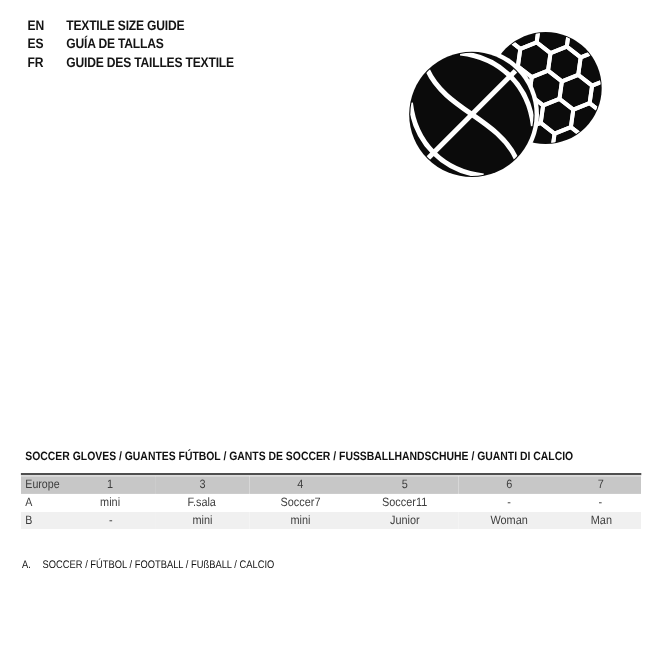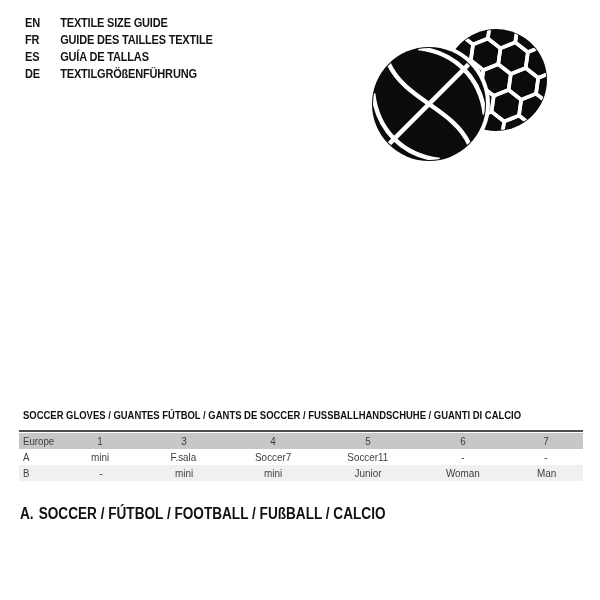--- a/index.html
+++ b/index.html
@@ -25,41 +25,38 @@
   .size-table-wrap{position:absolute;left:19px;top:430px;width:564px;border-top:2px solid #4f4f4f;padding-top:1px;}
   table.size-table{width:100%;border-collapse:collapse;table-layout:fixed;font-size:11px;color:#3e3e3e;}
   table.size-table th,table.size-table td{height:16px;line-height:16px;padding:0;text-align:center;font-weight:normal;overflow:hidden;}
   table.size-table .lbl{text-align:left;padding-left:4px;}
   tr.hdr{background:#c7c7c7;}
   tr.row-a{background:#ffffff;}
   tr.row-b{background:#f0f0f0;}
 
   
   .legend{position:absolute;left:20px;top:505px;}
-  .legend-row{height:18px;line-height:18px;font-size:16px;font-weight:bold;color:#111111;}
+  .legend-row{height:18px;line-height:18px;font-size:10px;font-weight:normal;color:#111111;}
   .legend-label{display:inline-block;width:22px;}
   .legend .cnd{transform:scaleX(0.85);}
 </style>
 </head>
 <body>
 
 <div class="sheet">
 
   <div class="lang-block">
     <div class="lang-row">
       <span class="cnd"><span class="lang-code">EN</span><span>TEXTILE SIZE GUIDE</span></span>
     </div>
     <div class="lang-row">
-      <span class="cnd"><span class="lang-code">FR</span><span>GUIDE DES TAILLES TEXTILE</span></span>
-    </div>
-    <div class="lang-row">
       <span class="cnd"><span class="lang-code">ES</span><span>GUÍA DE TALLAS</span></span>
     </div>
     <div class="lang-row">
-      <span class="cnd"><span class="lang-code">DE</span><span>TEXTILGRÖßENFÜHRUNG</span></span>
+      <span class="cnd"><span class="lang-code">FR</span><span>GUIDE DES TAILLES TEXTILE</span></span>
     </div>
   </div>
 
   <svg class="balls" viewBox="0 0 200 152" aria-hidden="true">
     <defs>
       <path id="hex" d="M0,-16 L13.9,-8 L13.9,8 L0,16 L-13.9,8 L-13.9,-8 Z"></path>
       <clipPath id="clip-soccer">
           <circle cx="0" cy="0" r="50"></circle>
         </clipPath>
       <clipPath id="clip-bball">

